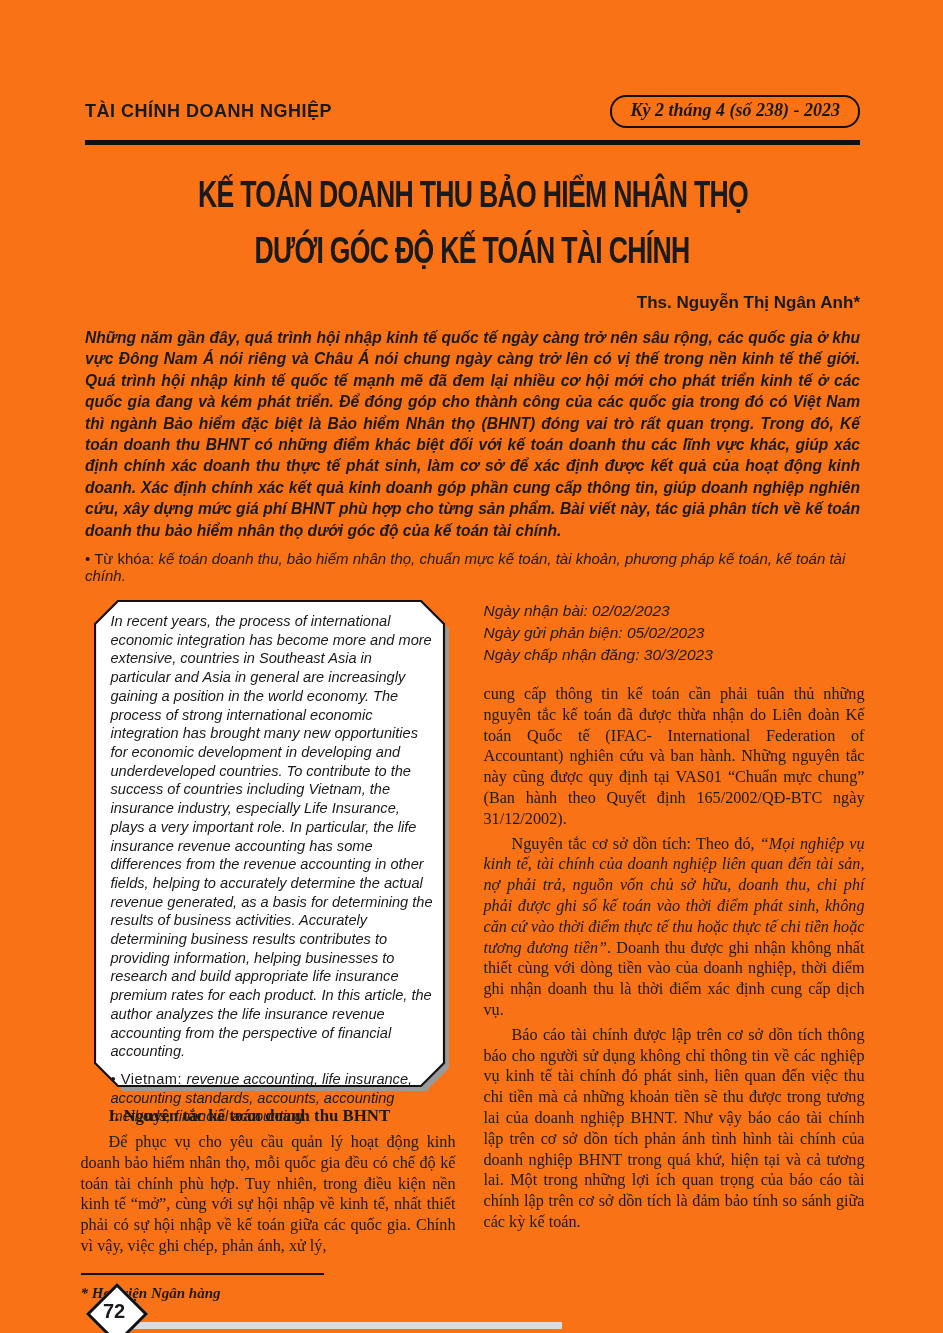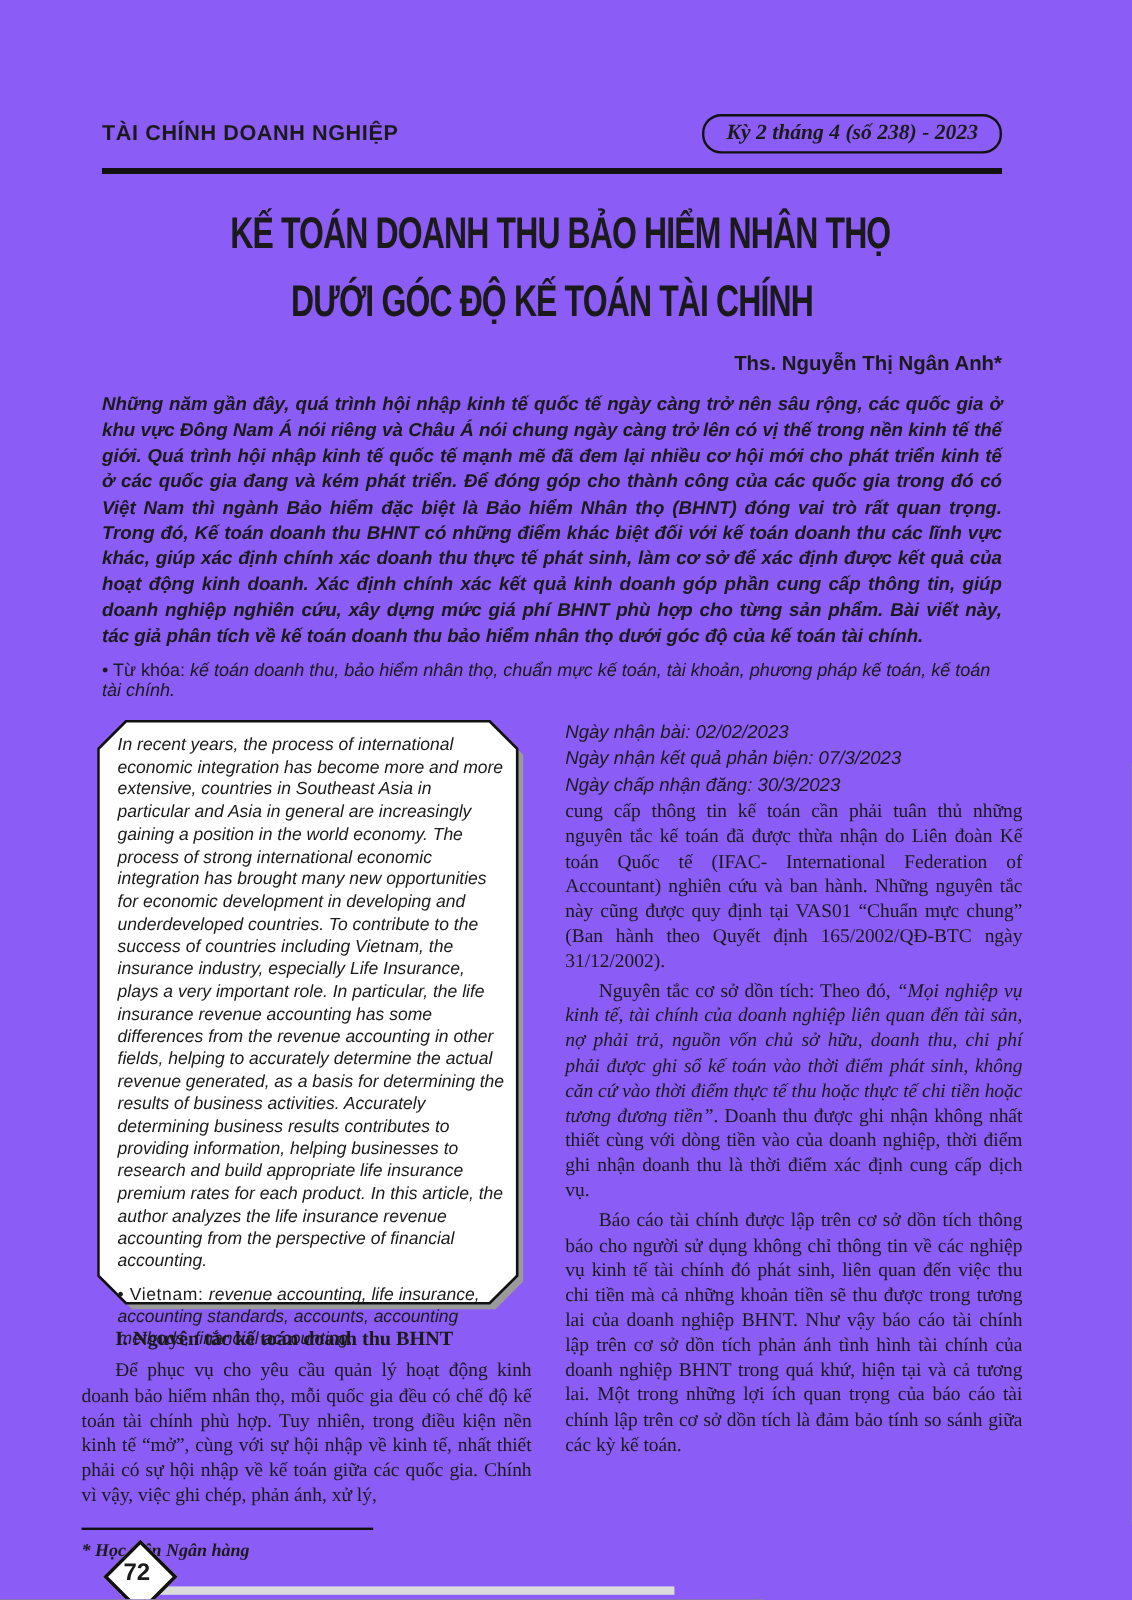--- a/index.html
+++ b/index.html
@@ -1,24 +1,24 @@
 <!DOCTYPE html>
 <html><head>
 <meta charset="utf-8">
 <style>
   html,body{margin:0;padding:0;background:#888;}
   .page{
     position:relative;
     width:943px;height:1333px;
-    background:#8b5cf6;
+    background:#f97316;
     color:#1a1a1a;
     font-family:"Liberation Serif", serif;
     overflow:hidden;
     box-sizing:border-box;
-    padding:88px 108px 0 85px;
+    padding:88px 83px 0 85px;
   }
   
   .journal-header{
     display:flex;justify-content:space-between;align-items:center;
     height:46px;
   }
   .section-name{
     font-family:"Liberation Sans", sans-serif;
     font-weight:bold;font-size:18px;letter-spacing:.5px;
   }
@@ -83,21 +83,21 @@
     font-weight:bold;font-size:16.8px;
     margin:14px 0 6px 0;text-indent:28px;
   }
   .subheading-italic{font-style:italic;text-indent:28px;margin:4px 0;}
   .quote-italic{font-style:italic;}
   .para{margin:0 0 4px 0;}
   
   .dates{
     font-family:"Liberation Sans", sans-serif;
     font-style:italic;font-size:15.5px;line-height:22px;
-    margin-bottom:0;
+    margin-bottom:18px;
   }
   
   .footnote-rule{width:243px;height:2px;background:#111;margin-top:16px;}
   .footnote{
     font-family:"Liberation Serif", serif;
     font-weight:bold;font-style:italic;font-size:15px;
     margin-top:10px;
   }
   
   .page-footer{
@@ -169,21 +169,21 @@
       <div class="section-heading">I. Nguyên tắc kế toán doanh thu BHNT</div>
       <div class="body-serif para indent">Để phục vụ cho yêu cầu quản lý hoạt động kinh doanh bảo hiểm nhân thọ, mỗi quốc gia đều có chế độ kế toán tài chính phù hợp. Tuy nhiên, trong điều kiện nền kinh tế “mở”, cùng với sự hội nhập về kinh tế, nhất thiết phải có sự hội nhập về kế toán giữa các quốc gia. Chính vì vậy, việc ghi chép, phản ánh, xử lý,</div>
 
       <div class="footnote-rule"></div>
       <div class="footnote">* Học viện Ngân hàng</div>
     </div>
 
     <div class="col-right">
       <div class="dates">
         <div>Ngày nhận bài: 02/02/2023</div>
-        <div>Ngày nhận kết quả phản biện: 07/3/2023</div>
+        <div>Ngày gửi phản biện: 05/02/2023</div>
         <div>Ngày chấp nhận đăng: 30/3/2023</div>
       </div>
 
       <div class="body-serif para">cung cấp thông tin kế toán cần phải tuân thủ những nguyên tắc kế toán đã được thừa nhận do Liên đoàn Kế toán Quốc tế (IFAC- International Federation of Accountant) nghiên cứu và ban hành. Những nguyên tắc này cũng được quy định tại VAS01 “Chuẩn mực chung” (Ban hành theo Quyết định 165/2002/QĐ-BTC ngày 31/12/2002).</div>
       <div class="body-serif para indent">
         <span>Nguyên tắc cơ sở dồn tích: Theo đó, </span><span class="quote-italic">“Mọi nghiệp vụ kinh tế, tài chính của doanh nghiệp liên quan đến tài sản, nợ phải trả, nguồn vốn chủ sở hữu, doanh thu, chi phí phải được ghi sổ kế toán vào thời điểm phát sinh, không căn cứ vào thời điểm thực tế thu hoặc thực tế chi tiền hoặc tương đương tiền”</span><span>. Doanh thu được ghi nhận không nhất thiết cùng với dòng tiền vào của doanh nghiệp, thời điểm ghi nhận doanh thu là thời điểm xác định cung cấp dịch vụ.</span>
       </div>
       <div class="body-serif para indent">Báo cáo tài chính được lập trên cơ sở dồn tích thông báo cho người sử dụng không chỉ thông tin về các nghiệp vụ kinh tế tài chính đó phát sinh, liên quan đến việc thu chi tiền mà cả những khoản tiền sẽ thu được trong tương lai của doanh nghiệp BHNT. Như vậy báo cáo tài chính lập trên cơ sở dồn tích phản ánh tình hình tài chính của doanh nghiệp BHNT trong quá khứ, hiện tại và cả tương lai. Một trong những lợi ích quan trọng của báo cáo tài chính lập trên cơ sở dồn tích là đảm bảo tính so sánh giữa các kỳ kế toán.</div>
     </div>
   </div>

